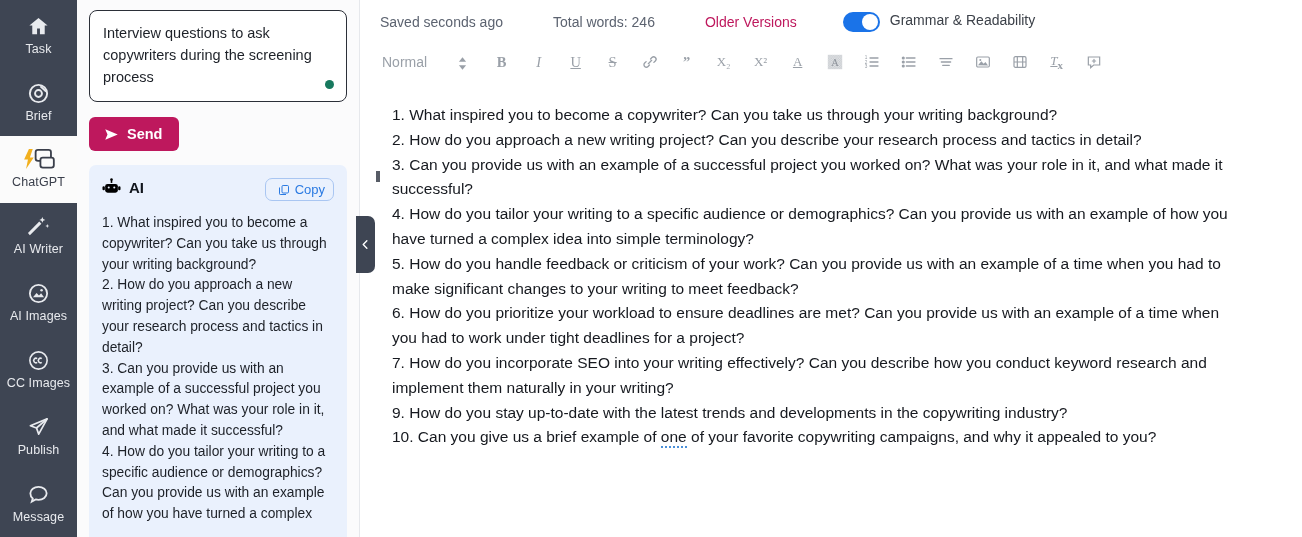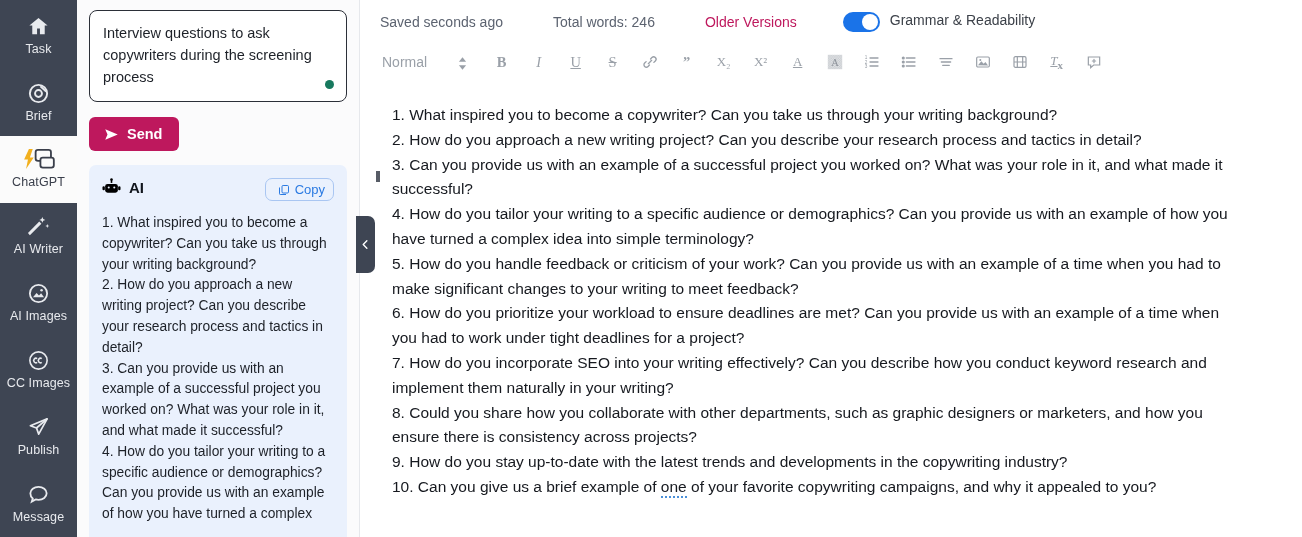--- a/index.html
+++ b/index.html
@@ -459,21 +459,20 @@
     <div class="doc-area">
       <span class="doc-mark"></span>
       <div class="doc-text">
         <p>1. What inspired you to become a copywriter? Can you take us through your writing background?</p>
         <p>2. How do you approach a new writing project? Can you describe your research process and tactics in detail?</p>
         <p>3. Can you provide us with an example of a successful project you worked on? What was your role in it, and what made it successful?</p>
         <p>4. How do you tailor your writing to a specific audience or demographics? Can you provide us with an example of how you have turned a complex idea into simple terminology?</p>
         <p>5. How do you handle feedback or criticism of your work? Can you provide us with an example of a time when you had to make significant changes to your writing to meet feedback?</p>
         <p>6. How do you prioritize your workload to ensure deadlines are met? Can you provide us with an example of a time when you had to work under tight deadlines for a project?</p>
         <p>7. How do you incorporate SEO into your writing effectively? Can you describe how you conduct keyword research and implement them naturally in your writing?</p>
-        <p>8. Could you share how you collaborate with other departments, such as graphic designers or marketers, and how you ensure there is consistency across projects?</p>
         <p>9. How do you stay up-to-date with the latest trends and developments in the copywriting industry?</p>
         <p><span>10. Can you give us a brief example of </span><span class="grammar">one</span><span> of your favorite copywriting campaigns, and why it appealed to you?</span></p>
       </div>
 
     </div>
 
   </main>
 </div>
 
 </body></html>

